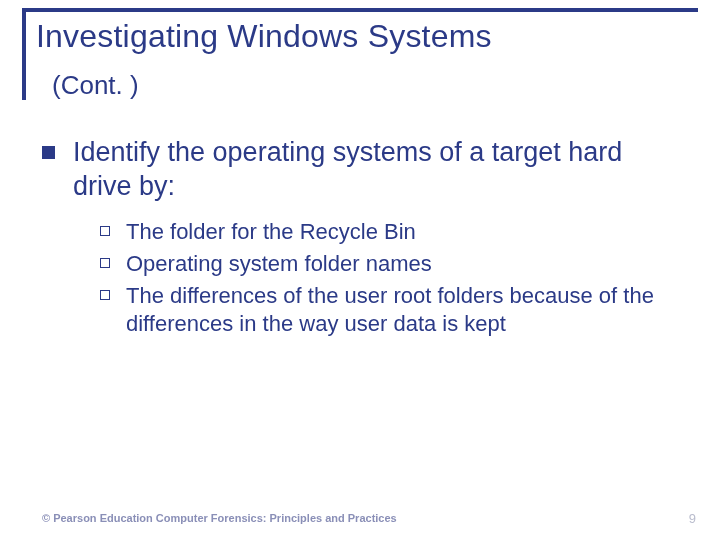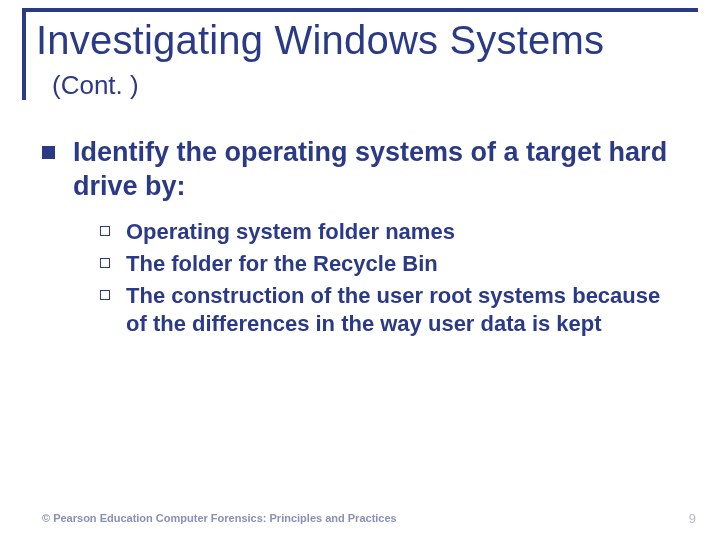--- a/index.html
+++ b/index.html
@@ -24,37 +24,36 @@
     left: 22px;
     top: 8px;
     width: 4px;
     height: 92px;
     background: #2b3a87;
   }
   .title {
     position: absolute;
     left: 36px;
     top: 18px;
-    font-size: 40px;
+    font-size: 32px;
     color: #2b3a87;
     letter-spacing: 0.2px;
   }
   .subtitle {
     position: absolute;
     left: 52px;
     top: 70px;
     font-size: 26px;
     color: #2b3a87;
   }
   .content {
     position: absolute;
     left: 42px;
     top: 136px;
     width: 640px;
-    font-weight: bold;
   }
   .lvl1 {
     display: flex;
     align-items: flex-start;
     margin-bottom: 14px;
   }
   .sq-bullet {
     width: 13px;
     height: 13px;
     background: #2b3a87;
@@ -115,27 +114,27 @@
 <div class="subtitle">(Cont. )</div>
 
 <div class="content">
   <div class="lvl1">
     <div class="sq-bullet"></div>
     <div class="lvl1-text">Identify the operating systems of a target hard drive by:</div>
   </div>
   <div class="lvl2-group">
     <div class="lvl2">
       <div class="sq-outline"></div>
+      <div class="lvl2-text">The folder for the Recycle Bin</div>
+    </div>
+    <div class="lvl2">
+      <div class="sq-outline"></div>
       <div class="lvl2-text">Operating system folder names</div>
     </div>
     <div class="lvl2">
       <div class="sq-outline"></div>
-      <div class="lvl2-text">The folder for the Recycle Bin</div>
-    </div>
-    <div class="lvl2">
-      <div class="sq-outline"></div>
-      <div class="lvl2-text">The construction of the user root systems because of the differences in the way user data is kept</div>
+      <div class="lvl2-text">The differences of the user root folders because of the differences in the way user data is kept</div>
     </div>
   </div>
 </div>
 
 <div class="footer-left">© Pearson Education  Computer Forensics: Principles and Practices</div>
 <div class="footer-right">9</div>
 
 </body></html>

